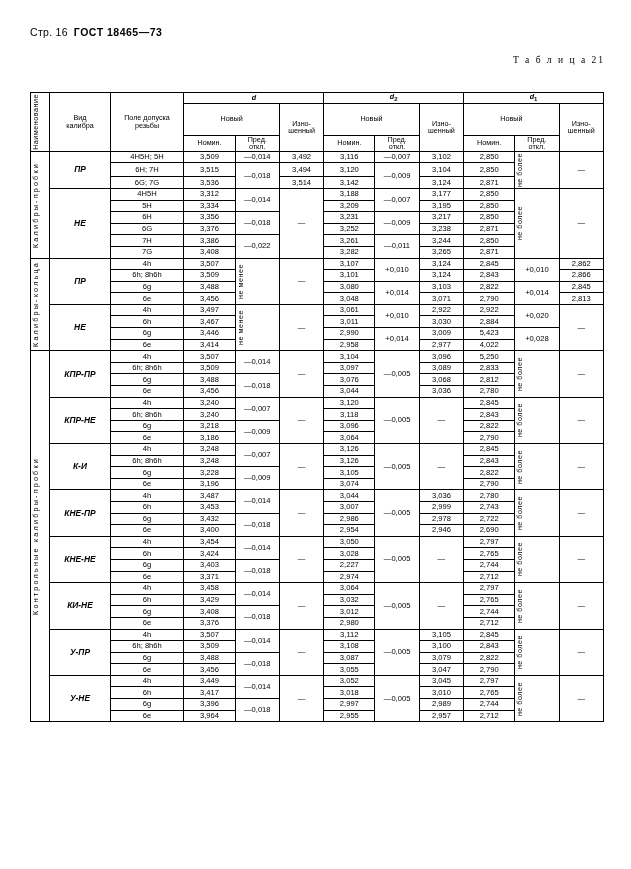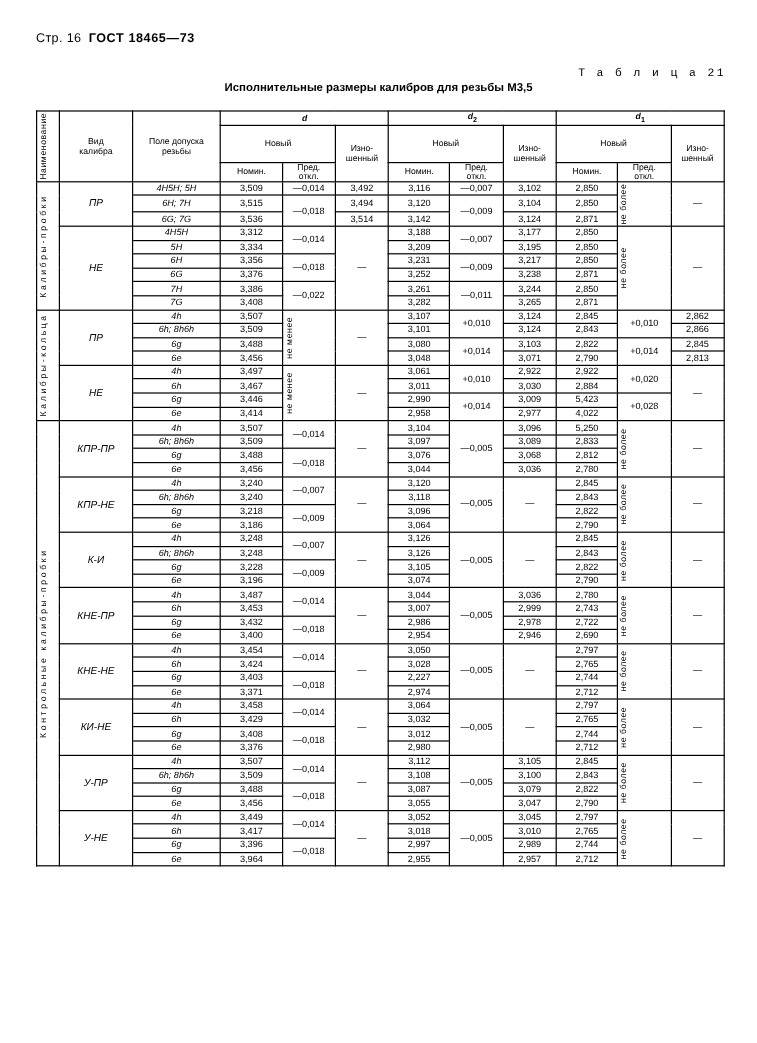--- a/index.html
+++ b/index.html
@@ -16,21 +16,21 @@
   .hdr{
     position:absolute;top:26px;left:30px;
     font-family:"Liberation Sans", sans-serif;
     font-size:10.5px;letter-spacing:0.3px;
   }
   .hdr .pg{font-weight:normal;}
   .hdr .gost{font-weight:bold;margin-left:6px;letter-spacing:0.5px;}
 
   .tabnum{
     position:absolute;top:55px;right:26px;
-    font-family:Liberation Mono, monospace;
+    font-family:Liberation Serif, serif;
     font-size:9.5px;letter-spacing:2px;
   }
   .title{
     position:absolute;top:68px;left:0;width:631px;
     text-align:center;
     font-family:"Liberation Sans", sans-serif;
     font-size:9.5px;font-weight:bold;
   }
   .subtitle{
     position:absolute;top:80px;left:0;width:631px;
@@ -60,36 +60,35 @@
   .hcell.b{font-weight:bold;}
   .vert{
     writing-mode:vertical-rl;
     transform:rotate(180deg);
     white-space:nowrap;
     font-size:7.2px;
     letter-spacing:0.5px;
     padding:1px;
   }
   .vert.sp{letter-spacing:2.2px;}
-  .kind{font-style:italic;font-size:8.4px;}
-  .pole{font-style:italic;font-size:7.6px;text-align:center;}
+  .kind{font-style:italic;font-size:8.4px;font-weight:bold;}
+  .pole{font-size:7.6px;text-align:center;}
   .num{font-size:7.6px;text-align:center;}
   .r{height:11.6px;}
 </style>
 </head>
 <body>
 
 <div class="page">
 
   <div class="hdr">
     <span class="pg">Стр. 16</span><span class="gost">ГОСТ 18465—73</span>
   </div>
 
   <div class="tabnum">Т а б л и ц а   21</div>
-  <div class="title">Исполнительные размеры калибров для резьбы М3,5</div>
 
   <table class="main outer" id="tbl">
       <tbody>
         <tr>
           <th class="hcell" rowspan="3" style="width:16px">
             <div class="vert">Наименование</div>
           </th>
           <th class="hcell" rowspan="3" style="width:52px">Вид<br>калибра</th>
           <th class="hcell" rowspan="3" style="width:64px">Поле допуска<br>резьбы</th>
           <th class="hcell b" colspan="3"><i>d</i></th>

